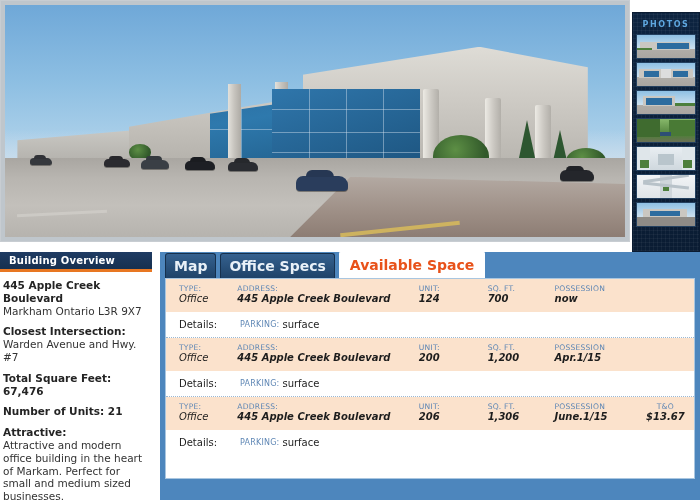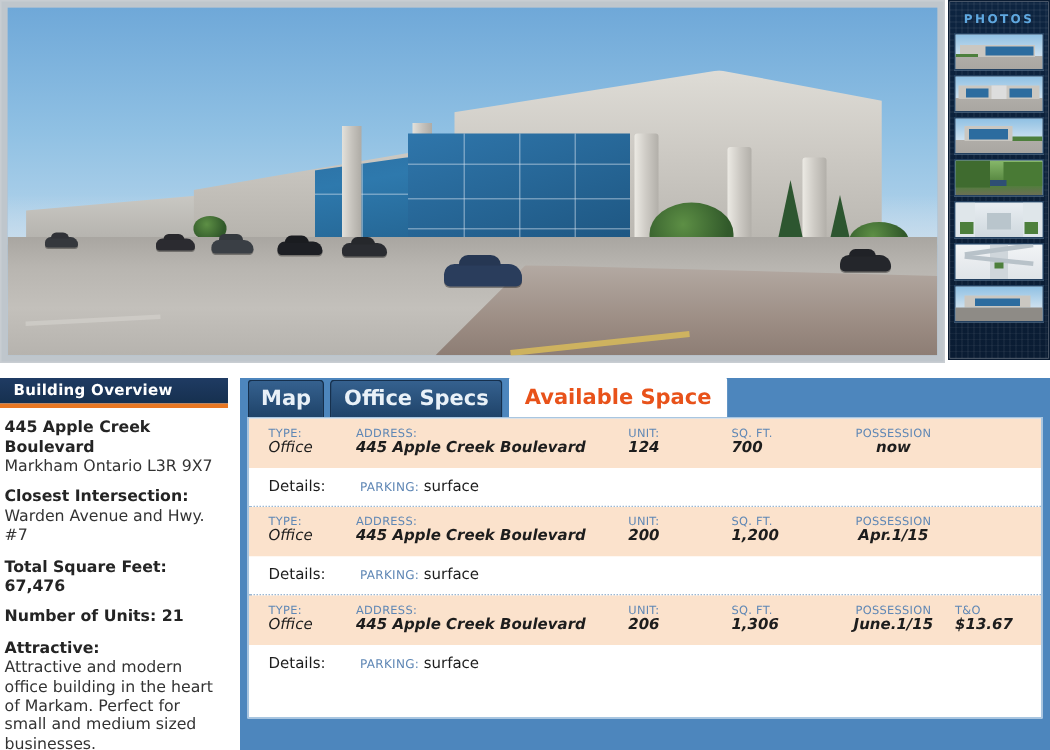--- a/index.html
+++ b/index.html
@@ -97,21 +97,21 @@
     box-shadow: 0 1px 0 rgba(0,0,0,.35);
   }
   .car::after{
     content:""; position:absolute; left:18%; top:-38%; width:54%; height:48%;
     background: inherit; filter: brightness(.9);
     border-radius: 6px 7px 0 0;
   }
 
   
   .photos {
-    position:absolute; left:632px; top:0; width:68px; height:240px;
+    position:absolute; left:632px; top:12px; width:68px; height:240px;
     background:
       repeating-linear-gradient(0deg, rgba(255,255,255,.045) 0 1px, transparent 1px 4px),
       repeating-linear-gradient(90deg, rgba(255,255,255,.045) 0 1px, transparent 1px 4px),
       linear-gradient(to bottom,#0d2440,#0a1c33);
     border:1px solid #0a1b31;
     padding: 3px;
   }
   .photos-title {
     color:#5fa8e0; font-size:8px; font-weight:bold; letter-spacing:1.6px;
     text-align:center; padding:4px 0 5px;
@@ -172,22 +172,22 @@
     padding:5px 0 6px; line-height:1.25;
   }
   .cell { display:flex; flex-direction:column; }
   .clabel { font-size:7.6px; color:#5f87b5; letter-spacing:.2px; }
   .cval   { font-size:10px; font-weight:bold; color:#1d1d1d;font-style:italic; }
   .cval.plain { font-weight:normal; }
   .c-type { width:74px; padding-left:13px; }
   .c-addr { width:190px; }
   .c-unit { width:72px; }
   .c-sqft { width:70px; }
-  .c-poss { width:86px;align-items:center; }
-  .c-to   { width:60px; }
+  .c-poss { width:86px; }
+  .c-to   { width:60px;text-align:center; }
   .c-addr .clabel, .c-addr .cval { }
   .srow-det {
     background:#ffffff; display:flex; align-items:center;
     padding:7px 0 7px 13px; font-size:10px; color:#1d1d1d;
   }
   .det-k { width:61px; }
   .det-sub { color:#5f87b5; font-size:8px; letter-spacing:.2px; }
   .det-v { color:#1d1d1d; font-size:10px; }
 </style>
 </head>

